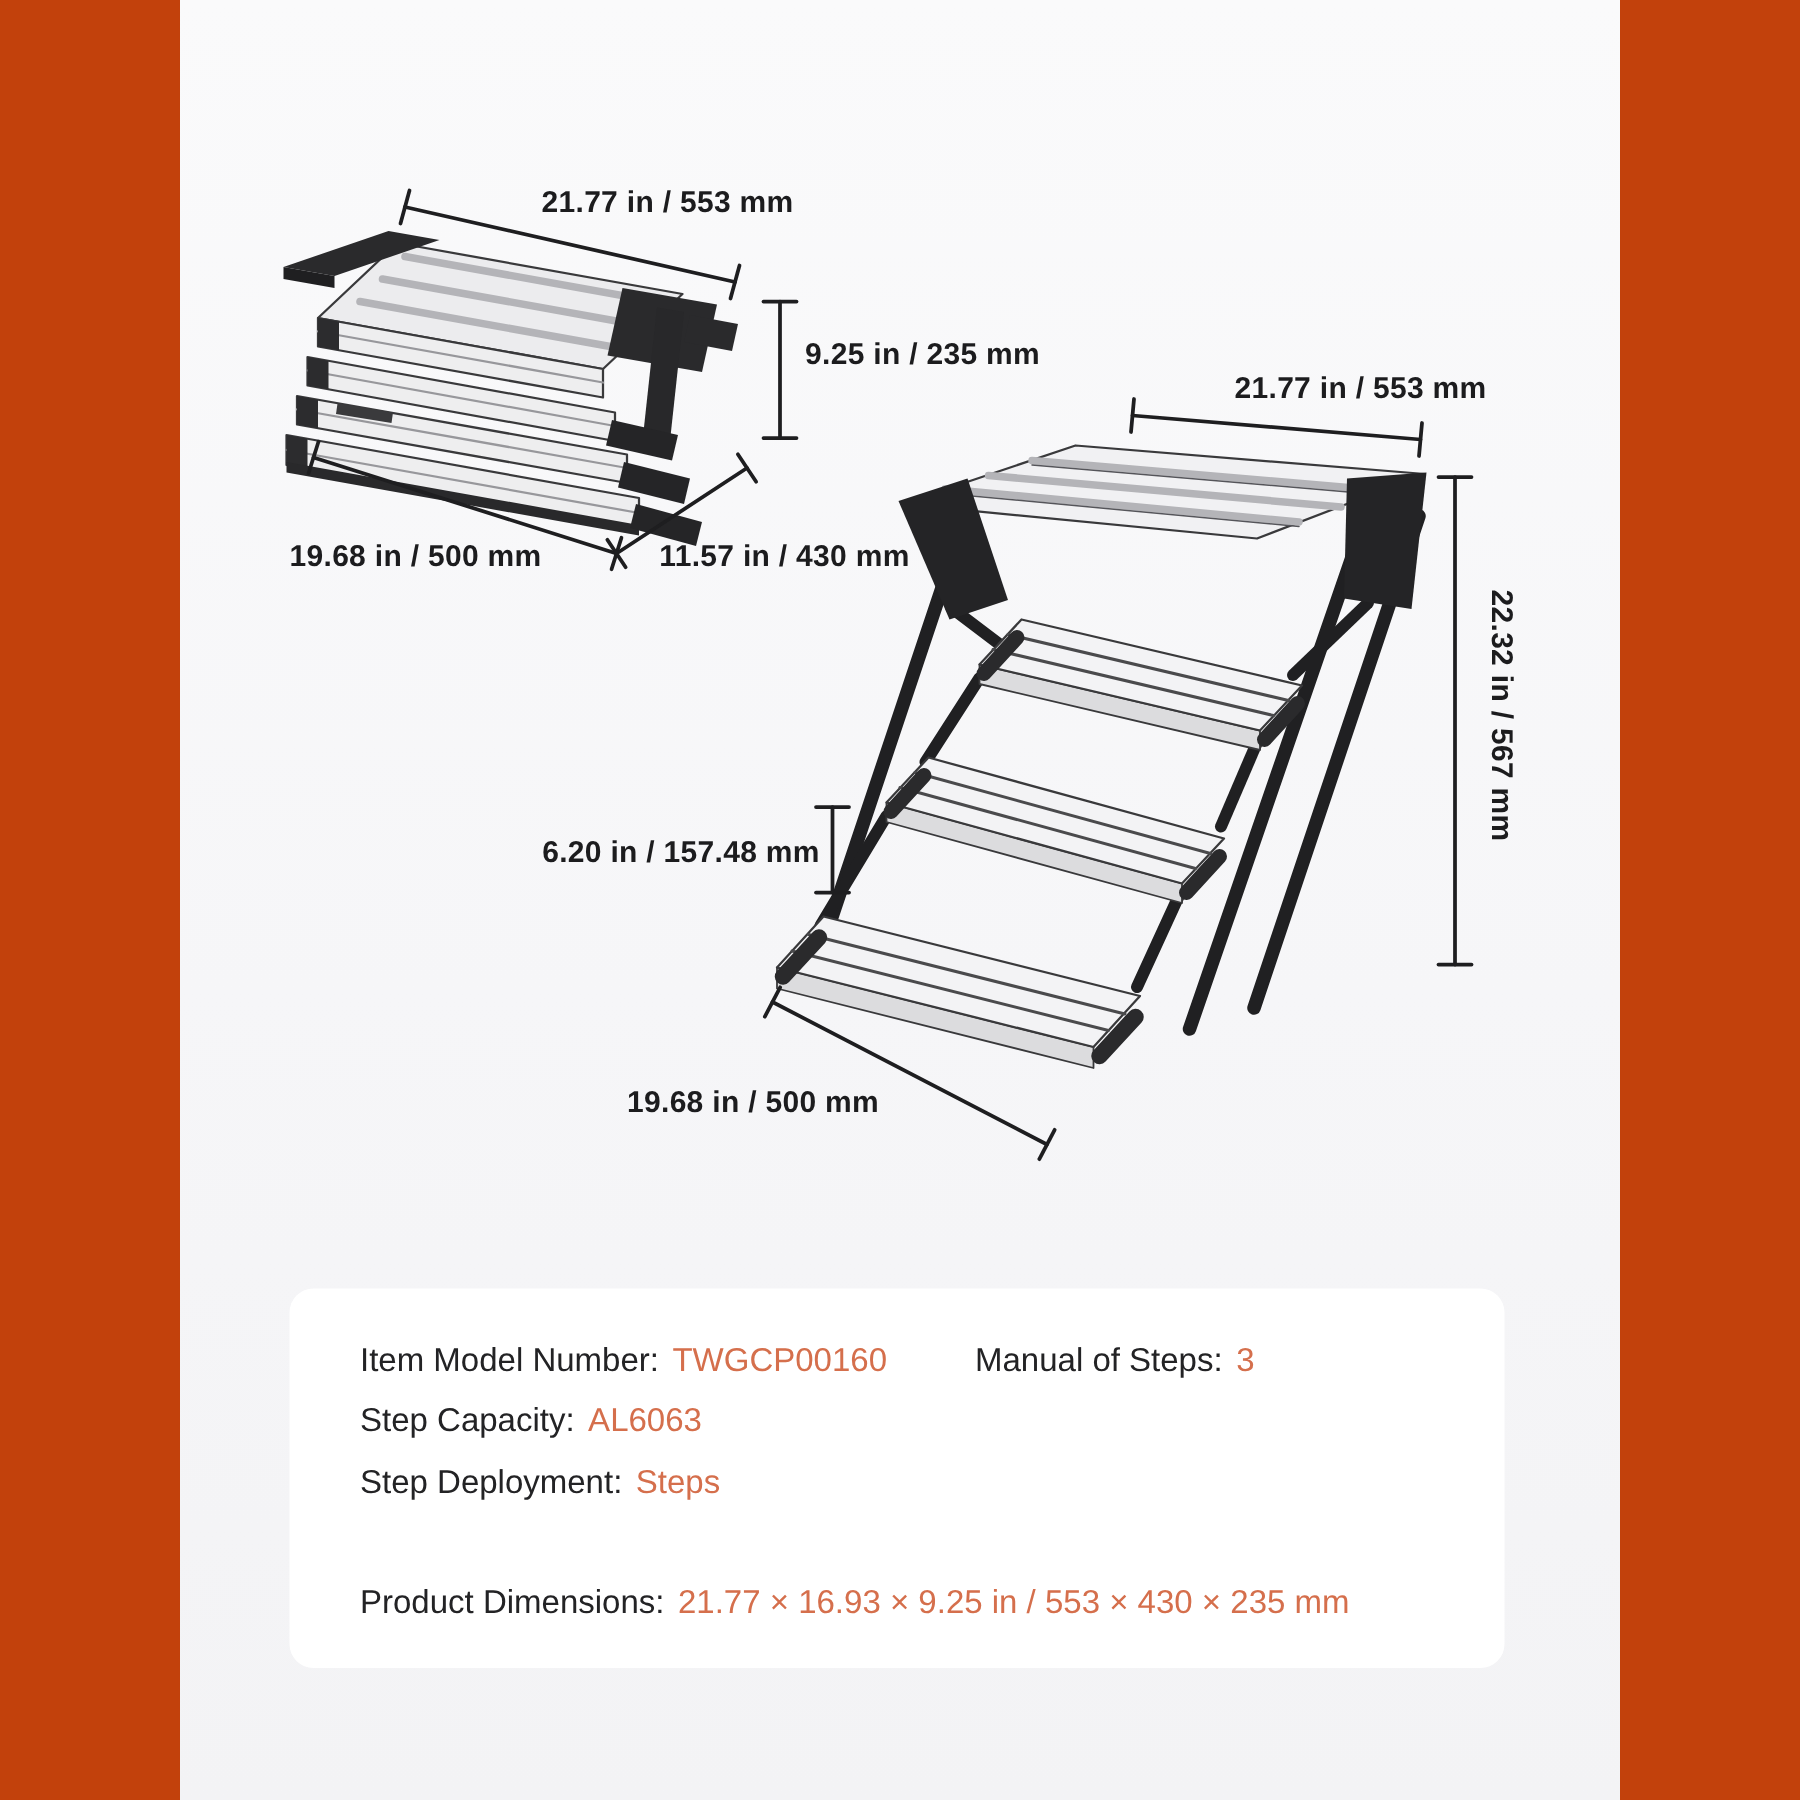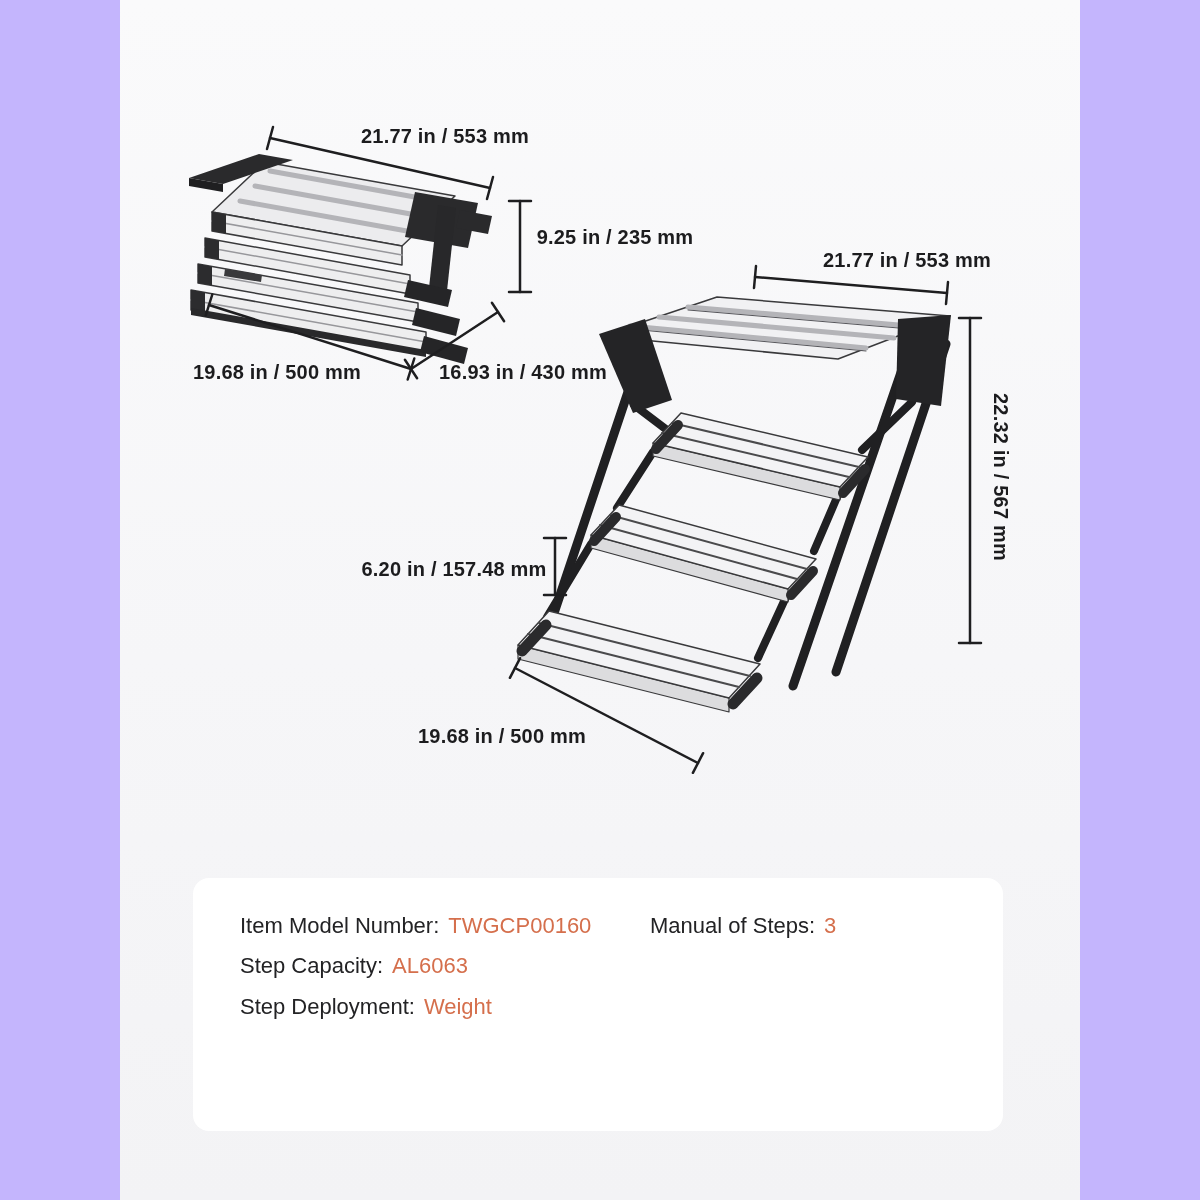--- a/index.html
+++ b/index.html
@@ -1,33 +1,33 @@
 <!DOCTYPE html>
 <html><head>
 <meta charset="utf-8">
 <style>
   html,body { margin:0; padding:0; background:#ffffff; }
   .page {
     position:relative; width:1200px; height:1200px; margin:0 auto;
-    background:#c4b5fd; overflow:hidden;
+    background:#c2410c; overflow:hidden;
     font-family:"Liberation Sans", sans-serif;
   }
   .stage {
     position:absolute; left:120px; top:0; width:960px; height:1200px;
     background:linear-gradient(180deg,#fafafb 0%,#f6f6f8 55%,#f3f3f5 100%);
   }
   .art { position:absolute; left:0; top:0; width:1200px; height:1200px; }
   .dim-label {
     position:absolute; white-space:nowrap;
     font-size:20px; font-weight:700; color:#1c1c1e; letter-spacing:0.2px;
     transform:translate(-50%,-50%);
   }
   .dim-label.rot { transform:translate(-50%,-50%) rotate(90deg); }
   .spec-panel {
-    position:absolute; left:193px; top:878px; width:810px; height:253px;
+    position:absolute; left:193px; top:859px; width:810px; height:253px;
     background:#ffffff; border-radius:16px;
   }
   .spec-row {
     position:absolute; white-space:nowrap;
     font-size:22px; font-weight:500; color:#232325; line-height:23px;
   }
   .spec-row .lbl { color:#232325; }
   .spec-row .val { color:#d56f4c; margin-left:9px; }
   .col-l { left:47px; }
   .col-r { left:457px; }
@@ -152,34 +152,37 @@
       <line x1="544" y1="595" x2="566" y2="595"></line>
       <line x1="515" y1="668" x2="698" y2="763"></line>
       <line x1="509.9" y1="677.8" x2="520.1" y2="658.2"></line>
       <line x1="692.9" y1="772.8" x2="703.1" y2="753.2"></line>
     </g>
   </svg>
 
   <div class="dim-label" style="left:445px; top:136px;">21.77 in / 553 mm</div>
   <div class="dim-label" style="left:615px; top:237px;">9.25 in / 235 mm</div>
   <div class="dim-label" style="left:277px; top:372px;">19.68 in / 500 mm</div>
-  <div class="dim-label" style="left:523px; top:372px;">16.93 in / 430 mm</div>
+  <div class="dim-label" style="left:523px; top:372px;">11.57 in / 430 mm</div>
 
   <div class="dim-label" style="left:907px; top:260px;">21.77 in / 553 mm</div>
   <div class="dim-label rot" style="left:1000px; top:477px;">22.32 in / 567 mm</div>
   <div class="dim-label" style="left:454px; top:569px;text-align:center;">6.20 in / 157.48 mm</div>
   <div class="dim-label" style="left:502px; top:736px;">19.68 in / 500 mm</div>
 
   <div class="spec-panel">
     <div class="spec-row col-l" style="top:36px">
       <span class="lbl">Item Model Number:</span><span class="val">TWGCP00160</span>
     </div>
     <div class="spec-row col-l" style="top:76px">
       <span class="lbl">Step Capacity:</span><span class="val">AL6063</span>
     </div>
     <div class="spec-row col-l" style="top:117px">
-      <span class="lbl">Step Deployment:</span><span class="val">Weight</span>
+      <span class="lbl">Step Deployment:</span><span class="val">Steps</span>
+    </div>
+    <div class="spec-row col-l" style="top:197px">
+      <span class="lbl">Product Dimensions:</span><span class="val">21.77 × 16.93 × 9.25 in / 553 × 430 × 235 mm</span>
     </div>
     <div class="spec-row col-r" style="top:36px">
       <span class="lbl">Manual of Steps:</span><span class="val">3</span>
     </div>
   </div>
 </div>
 
 </body></html>

